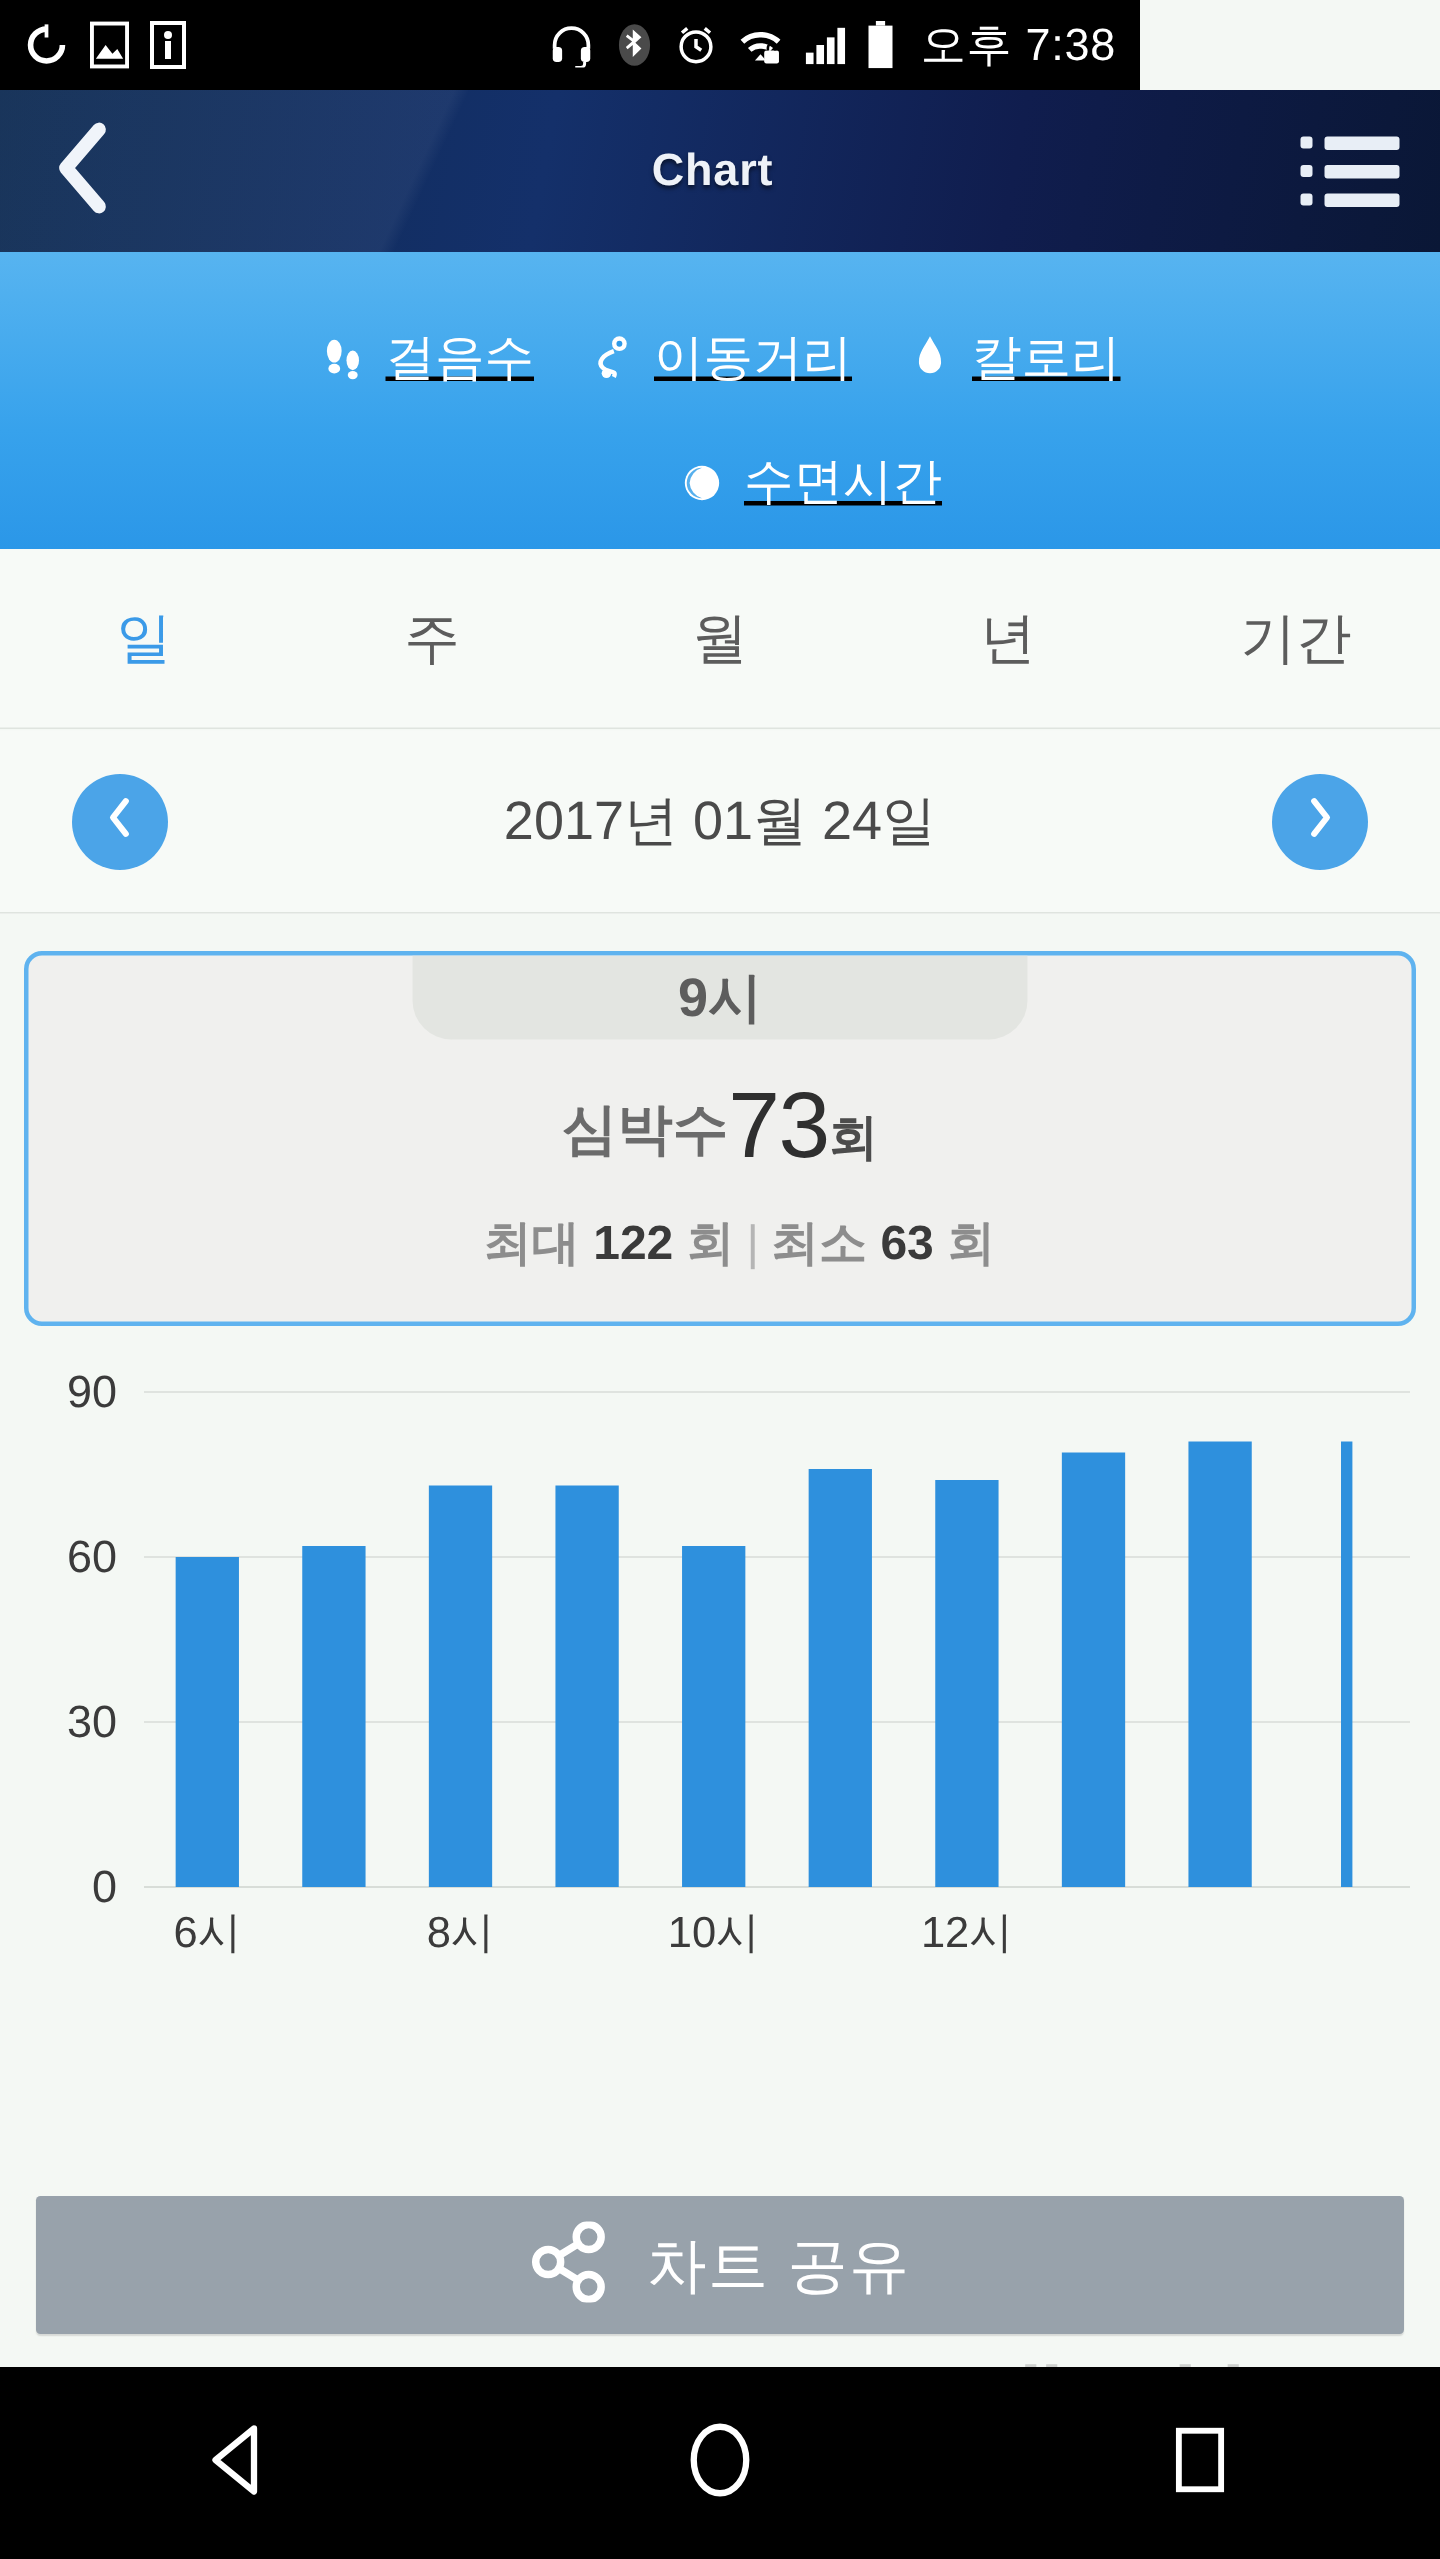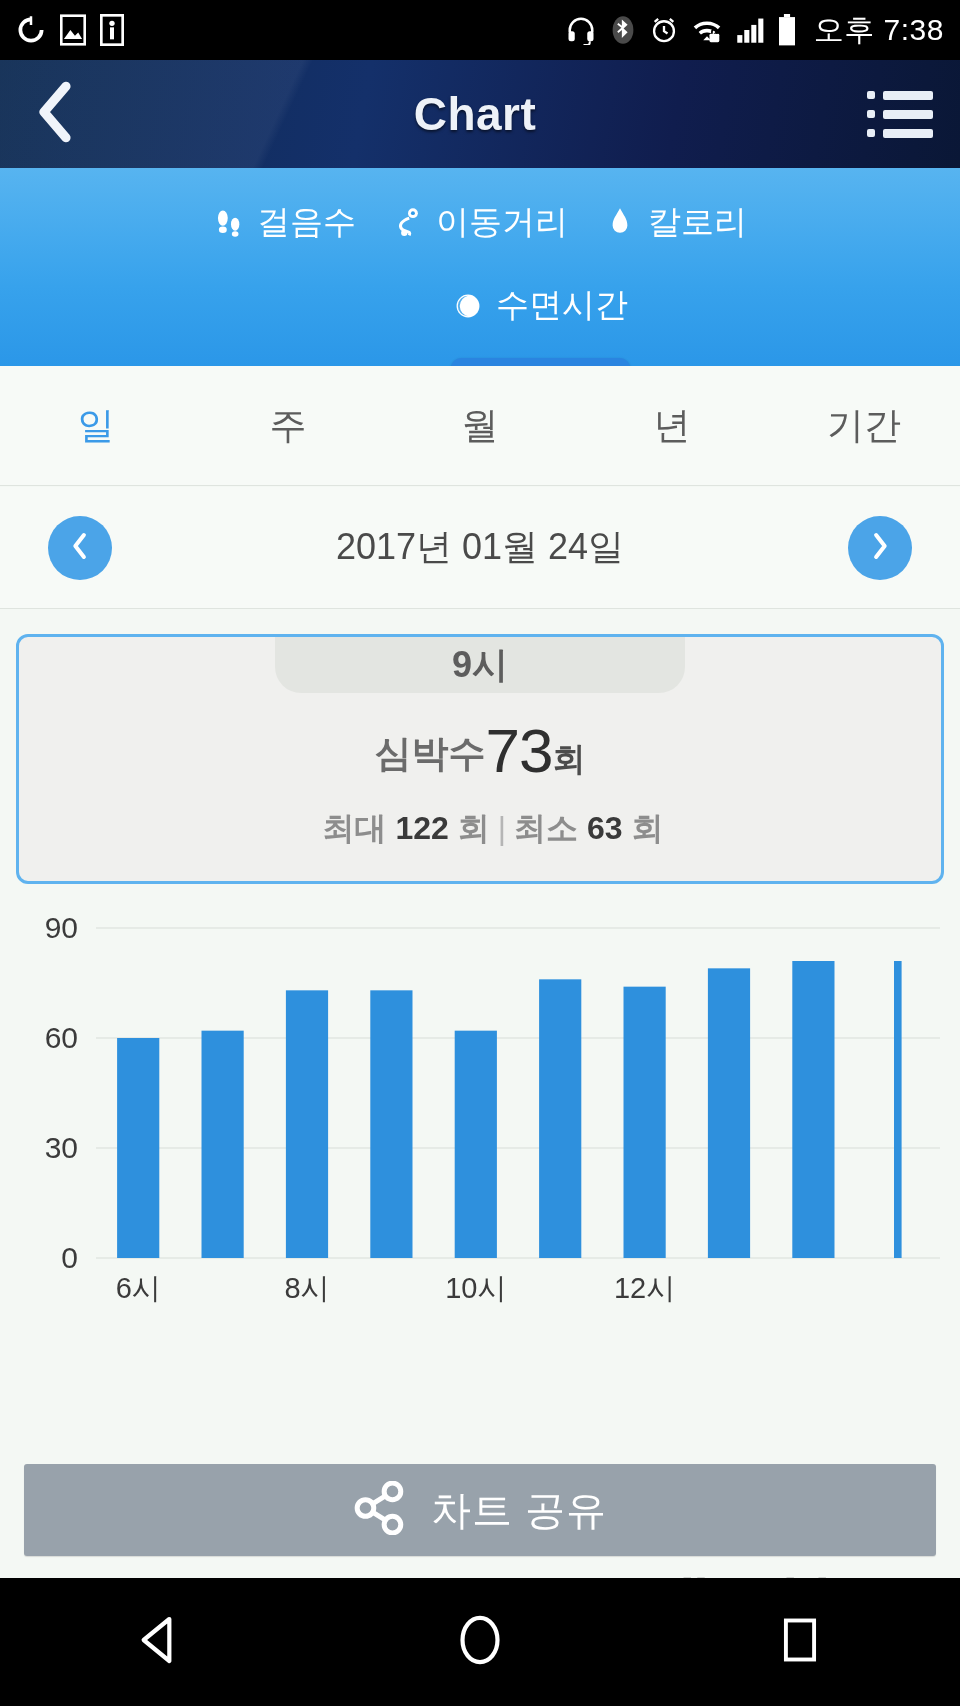--- a/index.html
+++ b/index.html
@@ -6,21 +6,21 @@
   html, body {
     width: 960px; height: 1706px;
     background: #f4f8f4;
     font-family: "Liberation Sans", "DejaVu Sans", sans-serif;
     overflow: hidden;
   }
   #app { position: relative; width: 960px; height: 1706px; background: #f4f8f4; }
 
   
   .statusbar {
-    position: absolute; top: 0; left: 0; width: 960px; height: 60px;
+    position: absolute; top: 0; left: 0; width: 760px; height: 60px;
     background: #000; color: #fff;
     display: flex; align-items: center; padding: 0 16px;
   }
   .sb-left { display: flex; align-items: center; gap: 14px; }
   .sb-right { display: flex; align-items: center; gap: 13px; margin-left: auto; }
   .sb-icon { display: inline-flex; align-items: center; justify-content: center; }
   .sb-time { font-size: 30px; letter-spacing: .5px; font-weight: 400; margin-left: 4px; white-space: nowrap; }
 
   
   .titlebar {
@@ -29,34 +29,35 @@
     display: flex; align-items: center;
   }
   .titlebar::after{
     content:""; position:absolute; inset:0;
     background: linear-gradient(115deg, rgba(255,255,255,.05) 0 30%, rgba(255,255,255,0) 31% 100%);
     pointer-events:none;
   }
   .back-btn { width: 110px; height: 108px; display: flex; align-items: center; justify-content: center; z-index:2;}
   .title-text {
     flex: 1; text-align: center; color: #eef2f8;
-    font-size: 46px; font-weight: bold; letter-spacing: .5px;
+    font-size: 30px; font-weight: bold; letter-spacing: .5px;
     text-shadow: 0 2px 3px rgba(0,0,0,.55); z-index:2;
   }
   .menu-btn { width: 120px; height: 108px; display: flex; align-items: center; justify-content: center; z-index:2;}
   .menu-lines { width: 66px; display: flex; flex-direction: column; gap: 10px; }
   .menu-row { display: flex; align-items: center; gap: 8px; }
   .menu-dot { width: 8px; height: 8px; background: #e8eef6; border-radius: 2px; }
   .menu-bar { flex: 1; height: 9px; background: #e8eef6; border-radius: 2px; }
 
   
   .metrics {
     position: absolute; top: 168px; left: 0; width: 960px; height: 198px;
     background: linear-gradient(180deg,#57b4f0 0%,#37a2ec 60%,#2b97e8 100%);
-    padding-top: 20px;
+    padding-top: 36px;
+    text-decoration: underline;
   }
   .metric-row { display: flex; justify-content: center; align-items: center; }
   .metric-row.r1 { gap: 0; }
   .chip {
     display: flex; align-items: center; gap: 12px;
     color: #ffffff; font-size: 33px; font-weight: 500;
     padding: 12px 18px; border-radius: 10px; white-space: nowrap;
   }
   .chip.selected { background: #2a84e0; box-shadow: 0 1px 3px rgba(0,0,0,.18); }
   .chip .gi { display: inline-flex; align-items: center; justify-content: center; width: 32px; height: 34px; }

